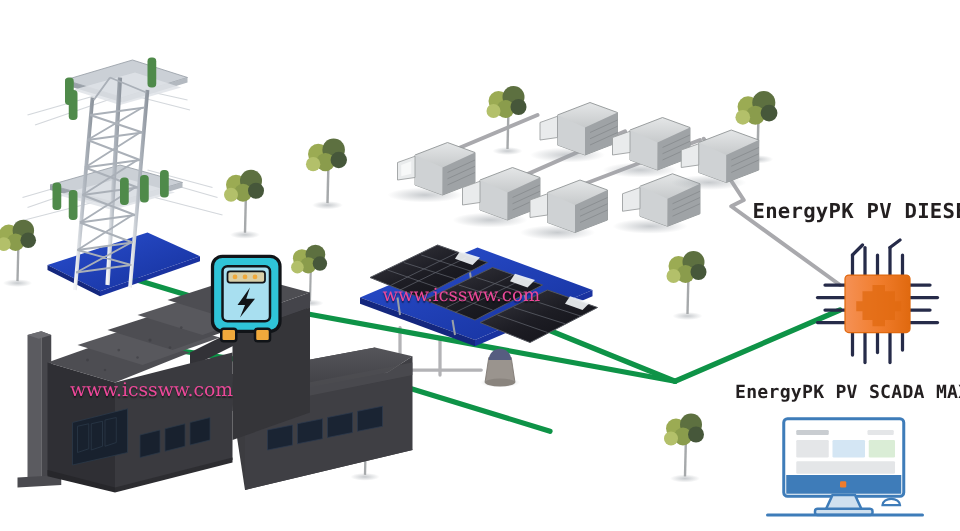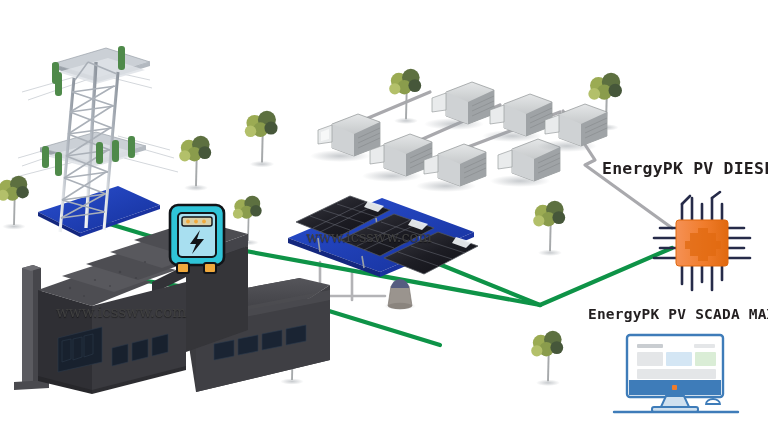--- a/index.html
+++ b/index.html
@@ -5,21 +5,21 @@
   html,body{margin:0;padding:0;background:#fff;}
   body{width:768px;height:425px;overflow:hidden;
        font-family:"DejaVu Sans",sans-serif;}
   #stage{position:relative;width:768px;height:425px;background:#ffffff;}
   #stage svg.layer{position:absolute;left:0;top:0;width:768px;height:425px;}
   .lbl{position:absolute;white-space:nowrap;color:#231f20;
        font-family:"DejaVu Sans Mono","Liberation Mono",monospace;
        font-weight:700;letter-spacing:.2px;}
   #lbl-diesel{left:602px;top:159px;font-size:16.5px;}
   #lbl-scada{left:588px;top:306px;font-size:14.5px;}
-  .wm{position:absolute;white-space:nowrap;color:#404040;
+  .wm{position:absolute;white-space:nowrap;color:#ec4899;
       font-family:"DejaVu Serif","Liberation Serif",serif;font-size:15px;
       text-shadow:0 1px 1px rgba(0,0,0,.45);}
   #wm-factory{left:56px;top:303px;}
   #wm-solar{left:306px;top:229px;font-size:14.5px;}
 </style>
 </head>
 <body>
 
 <div id="stage">
 

